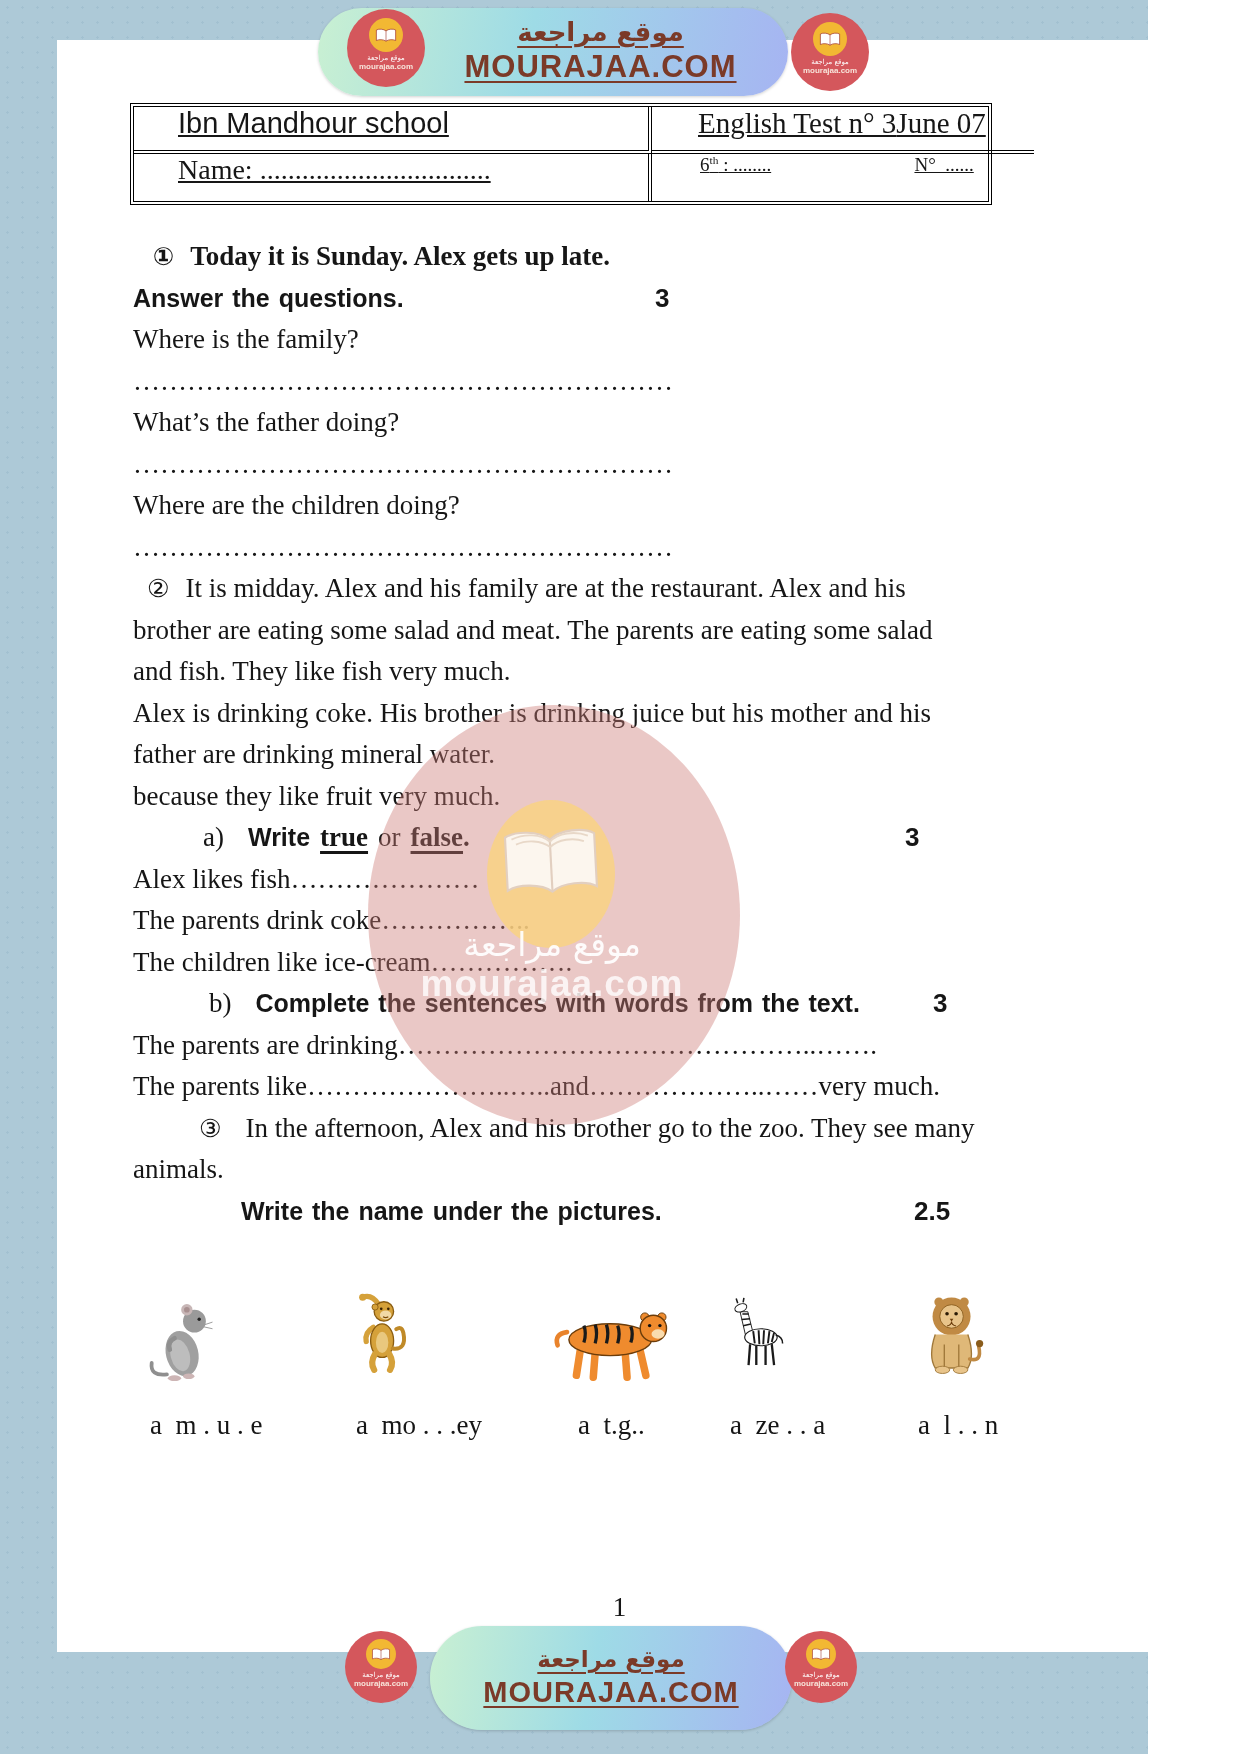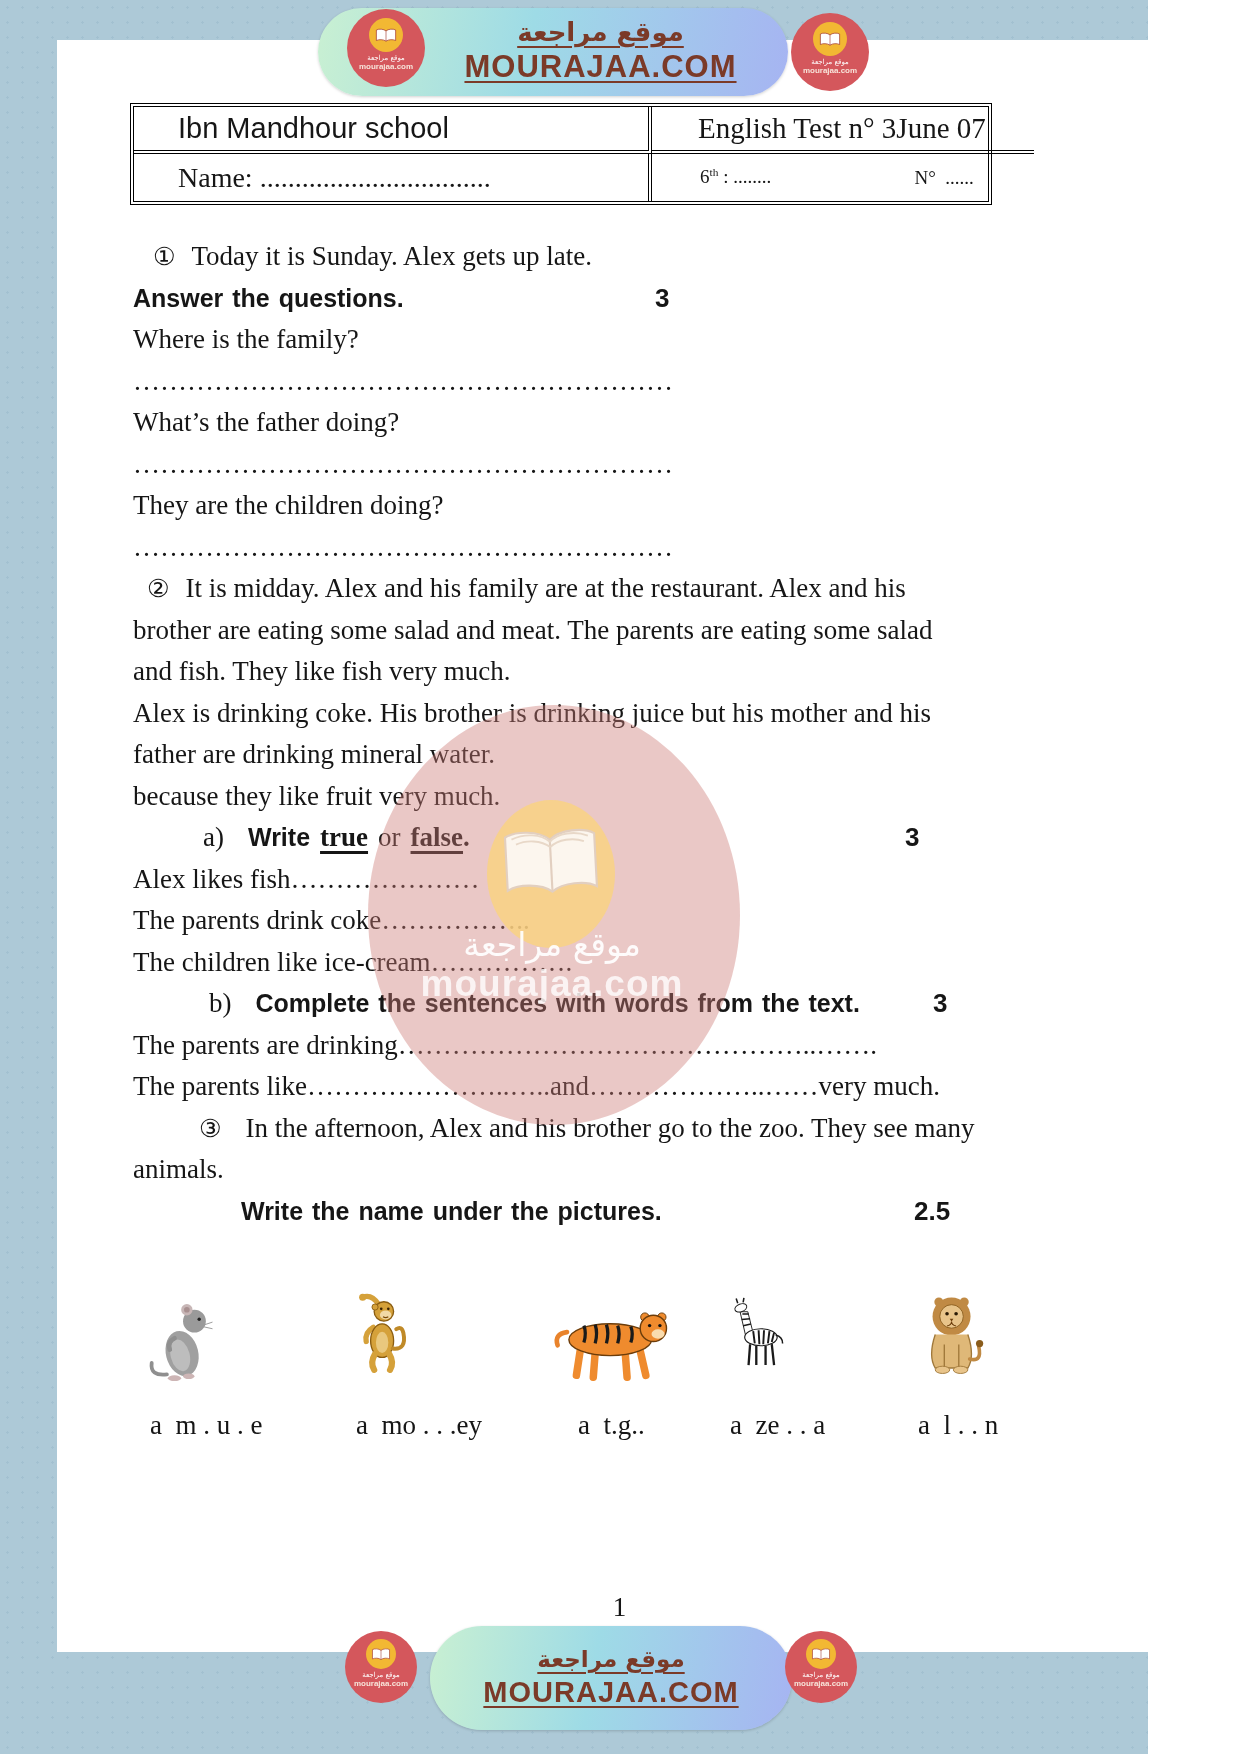--- a/index.html
+++ b/index.html
@@ -29,37 +29,37 @@
   .logo-ar{font-family:"DejaVu Sans",sans-serif;font-size:7px;color:#ffffff;margin-top:3px;line-height:1.1;}
   .logo-en{font-family:"Liberation Sans",sans-serif;font-size:8px;font-weight:700;color:#f8e4da;line-height:1.1;}
   .lg1{left:347px;top:9px;}  .lg2{left:791px;top:13px;}
   .lg3{left:345px;top:1631px;width:72px;height:72px;} .lg4{left:785px;top:1631px;width:72px;height:72px;}
   .lg3 .logo-y,.lg4 .logo-y{width:30px;height:30px;margin-top:8px;}
 
   
   .htable{position:absolute;left:130px;top:103px;width:862px;height:102px;background:#fff;
           border:4px double #000;box-sizing:border-box;display:grid;
           grid-template-columns:518px 1fr;grid-template-rows:1fr 1fr;}
-  .htable .cell{display:flex;align-items:center;box-sizing:border-box;white-space:pre;}
+  .htable .cell{display:flex;align-items:flex-start;box-sizing:border-box;white-space:pre;text-decoration:underline;}
   .cell-school{border-right:4px double #000;border-bottom:4px double #000;padding-left:44px;
                font-family:"Liberation Sans",sans-serif;font-size:29px;}
   .cell-test{border-bottom:4px double #000;justify-content:space-between;padding:0 48px 0 46px;font-size:29px;}
   .cell-name{border-right:4px double #000;padding-left:44px;font-size:28px;}
   .cell-class{justify-content:space-between;padding:0 60px 0 48px;font-size:19px;}
   sup{font-size:60%;}
 
   
   .bodytxt{position:absolute;left:133px;top:236px;width:860px;}
   .ln{position:relative;height:41.5px;line-height:41.5px;font-size:27px;white-space:pre;}
   .bullet{font-family:"DejaVu Sans",sans-serif;font-size:25px;}
   .bh{font-family:"Liberation Sans",sans-serif;font-weight:700;font-size:25px;word-spacing:2px;}
   .bserif{font-weight:700;}
   .und{text-decoration:underline;text-decoration-thickness:2.5px;text-underline-offset:5px;}
   .score{position:absolute;top:0;font-family:"Liberation Sans",sans-serif;font-weight:700;font-size:26px;}
-  .ind1{padding-left:20px;} .ind2{padding-left:14px;} .ind3{padding-left:70px;} .ind4{padding-left:76px;}
+  .ind1{padding-left:20px;font-weight:bold;} .ind2{padding-left:14px;} .ind3{padding-left:70px;} .ind4{padding-left:76px;}
   .ind5{padding-left:66px;} .ind6{padding-left:108px;}
   .gap16{display:inline-block;width:16px;} .gap24{display:inline-block;width:24px;} .gap10{display:inline-block;width:10px;}
 
   
   .wm{position:absolute;pointer-events:none;}
   .wm-pink{left:368px;top:705px;width:372px;height:420px;border-radius:50%;background:rgba(204,124,119,.42);}
   .wm-yellow{left:487px;top:800px;width:128px;height:148px;border-radius:50%;background:rgba(250,211,128,.82);}
   .wm-book{left:500px;top:824px;width:102px;height:78px;transform:rotate(-3deg);}
   .wm-ar{left:382px;top:925px;width:340px;text-align:center;font-family:"DejaVu Sans",sans-serif;
          font-size:33px;color:rgba(255,255,255,.92);}
@@ -120,21 +120,21 @@
     </div>
   </div>
 
   <div class="bodytxt">
     <div class="ln ind1"><span class="bullet">①</span><span class="gap16"></span><span>Today it is Sunday. Alex gets up late.</span></div>
     <div class="ln"><span class="bh">Answer the questions.</span><span class="score" style="left:522px">3</span></div>
     <div class="ln">Where is the family?</div>
     <div class="ln">……………………………………………………</div>
     <div class="ln">What’s the father doing?</div>
     <div class="ln">……………………………………………………</div>
-    <div class="ln">They are the children doing?</div>
+    <div class="ln">Where are the children doing?</div>
     <div class="ln">……………………………………………………</div>
 
     <div class="ln ind2"><span class="bullet">②</span><span class="gap16"></span><span>It is midday. Alex and his family are at the restaurant. Alex and his</span></div>
     <div class="ln">brother are eating some salad and meat. The parents are eating some salad</div>
     <div class="ln">and fish. They like fish very much.</div>
     <div class="ln">Alex is drinking coke. His brother is drinking juice but his mother and his</div>
     <div class="ln">father are drinking mineral water.</div>
     <div class="ln">because they like fruit very much.</div>
 
     <div class="ln ind3"><span>a)</span><span class="gap24"></span><span class="bh">Write</span><span class="gap10"></span><span class="bserif und">true</span><span class="gap10"></span><span>or</span><span class="gap10"></span><span class="bserif und">false</span><span class="bserif">.</span><span class="score" style="left:772px">3</span></div>

